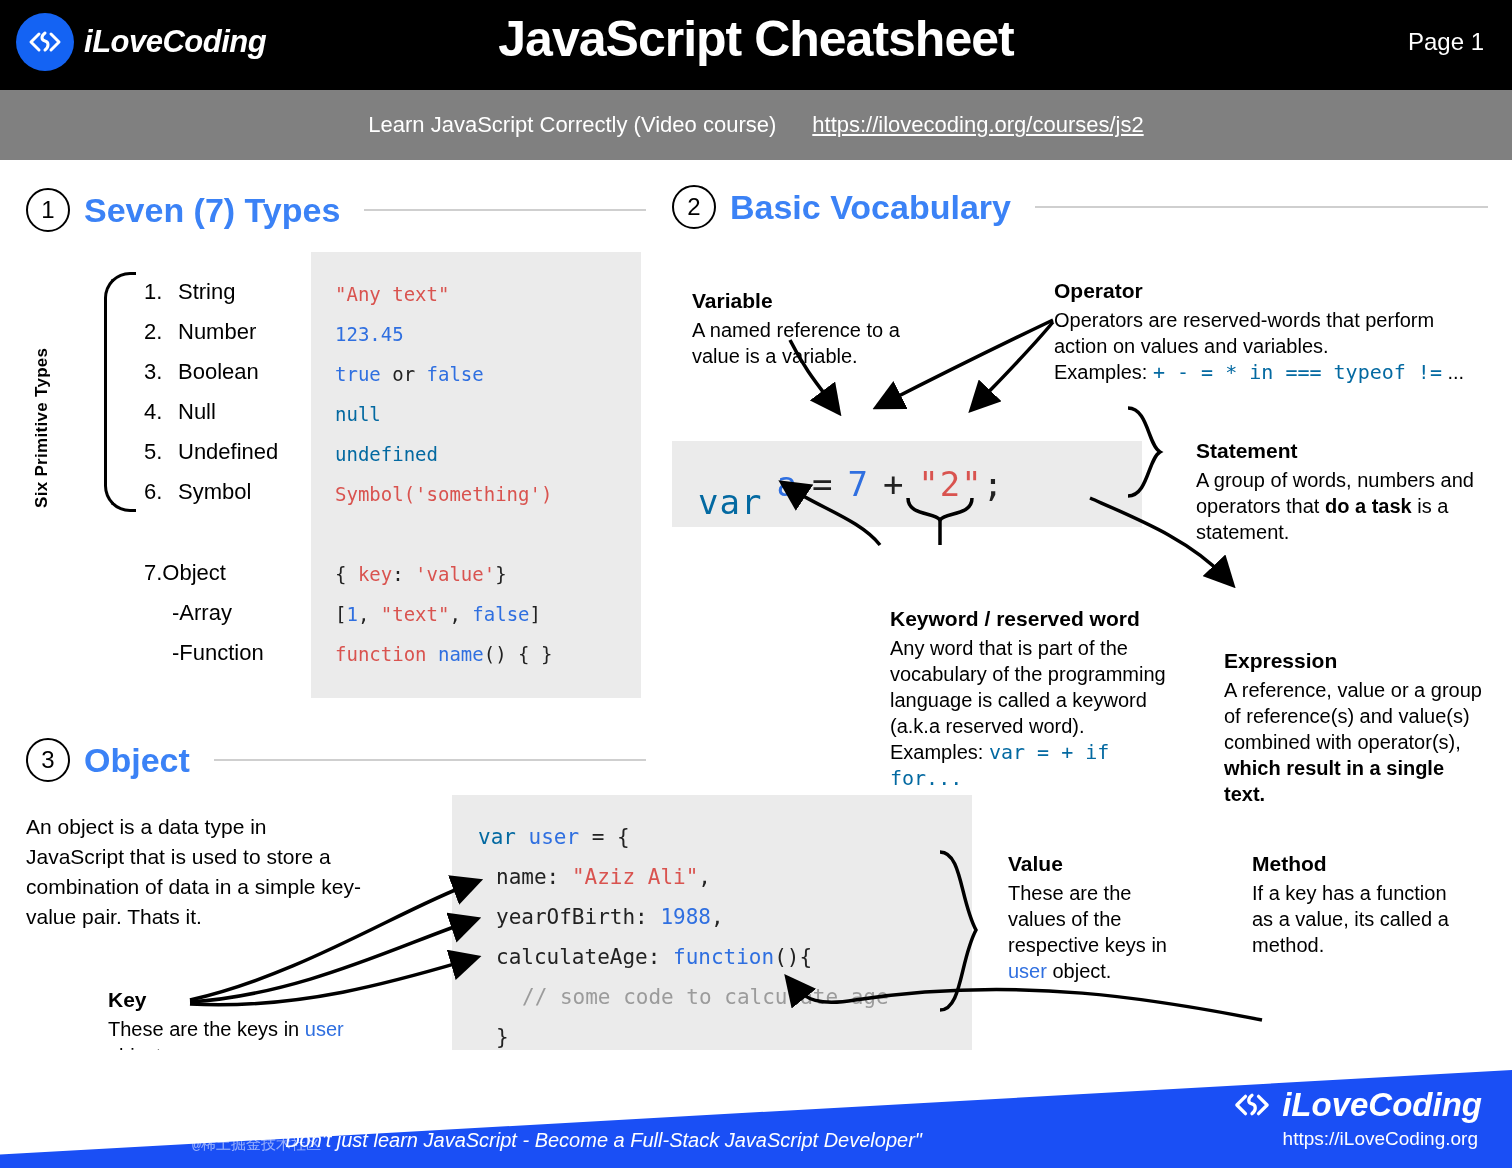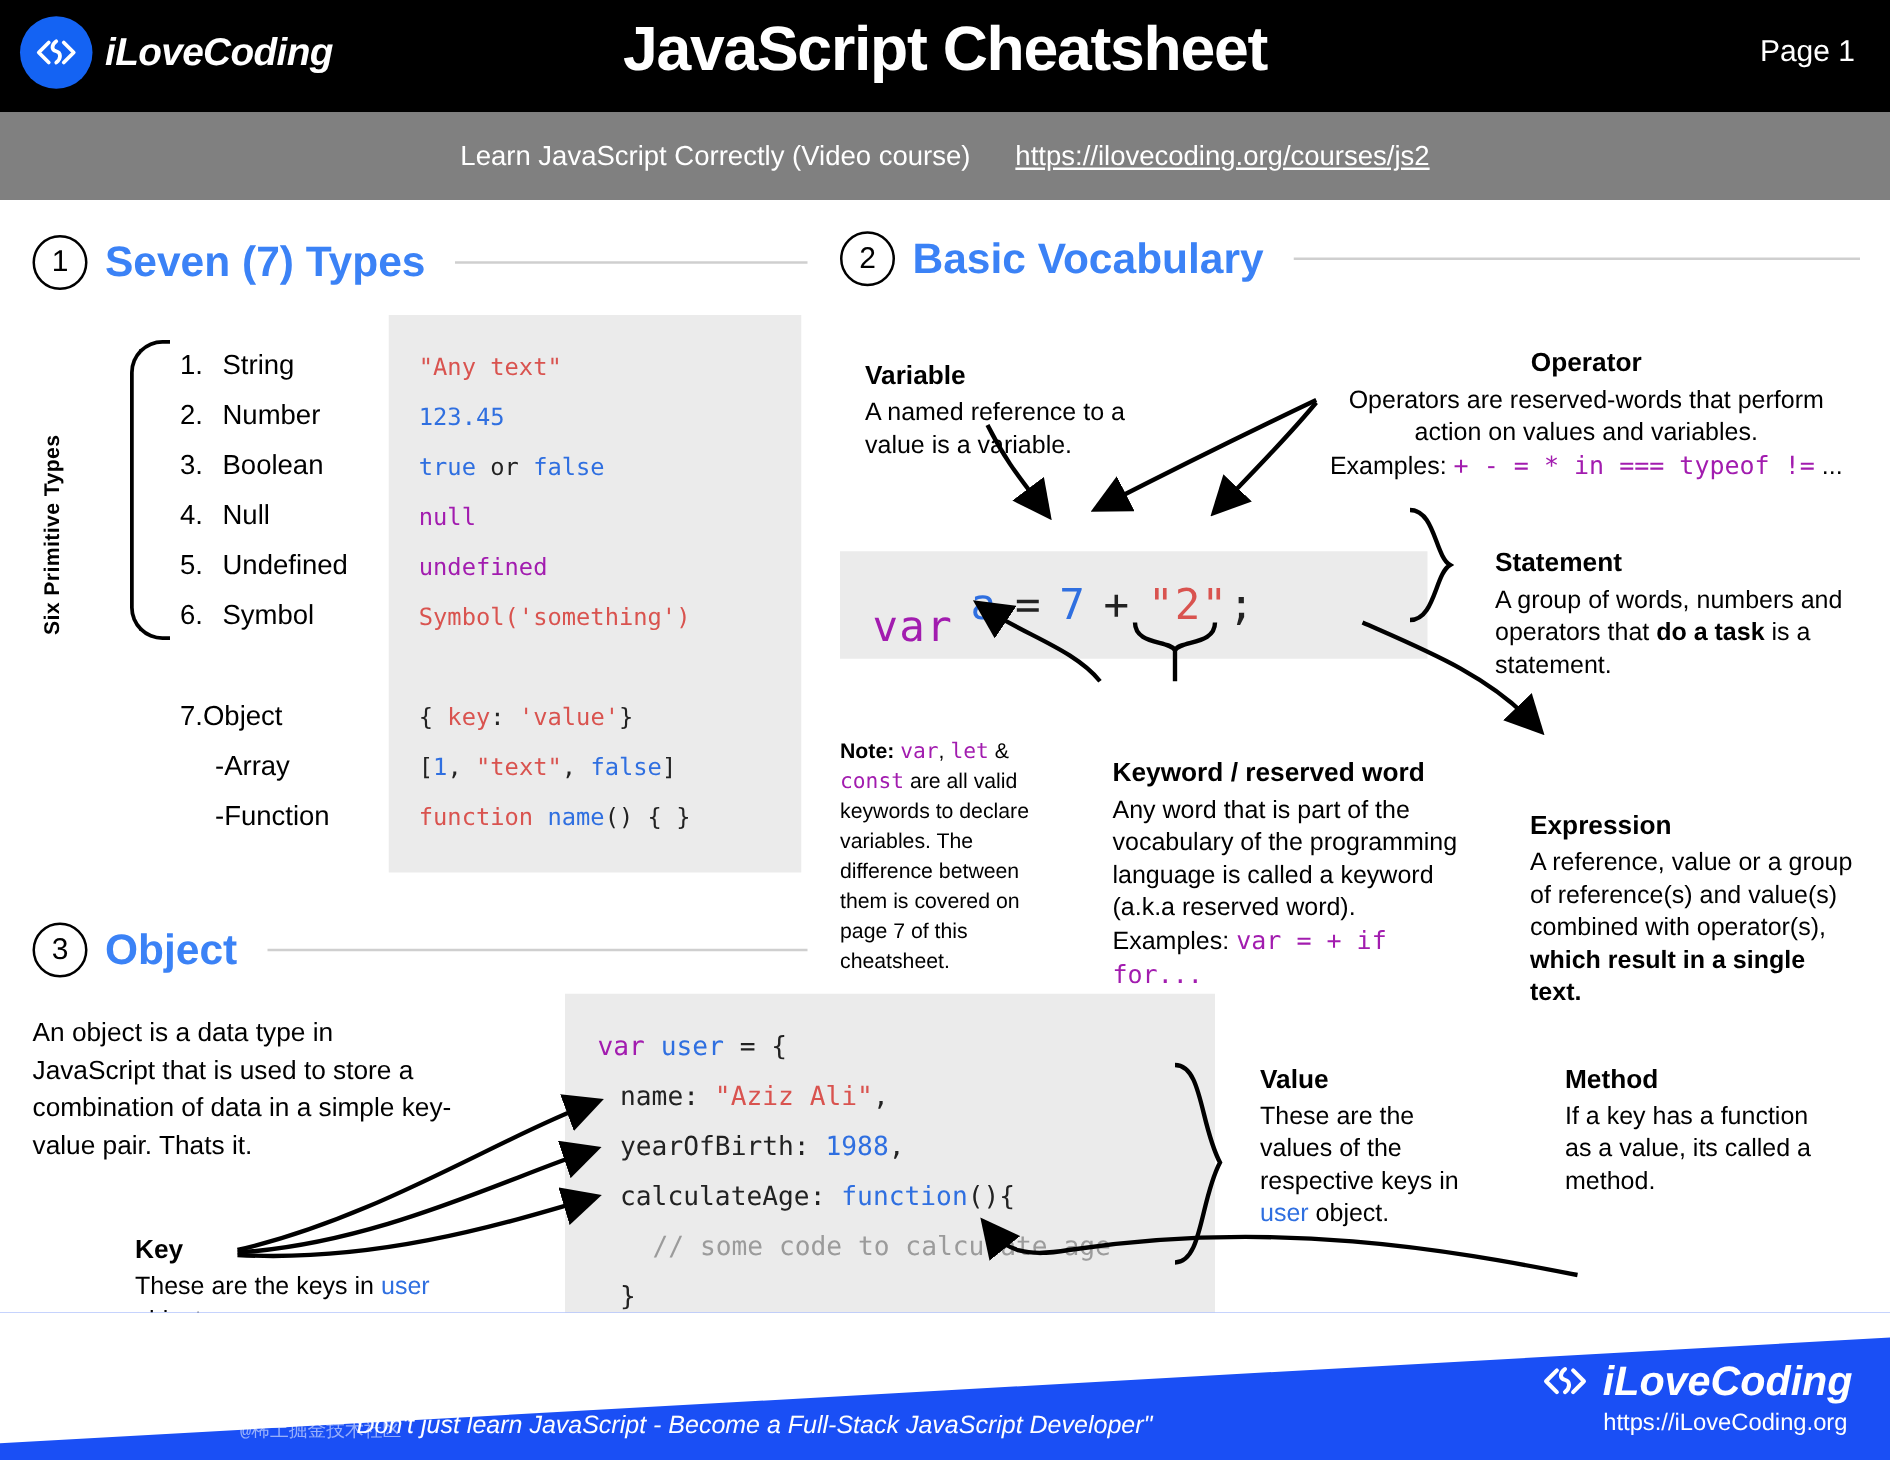--- a/index.html
+++ b/index.html
@@ -69,33 +69,33 @@
   .types-obj { position: absolute; left: 118px; top: 295px; font-size: 22px; line-height: 40px; }
   .types-obj .sub { padding-left: 28px; }
 
   .code-box {
     position: absolute; left: 285px; top: -6px; width: 330px; height: 446px;
     background: #ebebeb; padding: 22px 24px;
     font-family: "DejaVu Sans Mono", monospace; font-size: 19px; line-height: 40px;
   }
   .str { color: #d9534f; }
   .num { color: #2f6fe0; }
-  .kw  { color: #a21caf; margin-top: 36px; }
+  .kw  { color: #0369a1; margin-top: 36px; }
   .kw2 { color: #d9534f; }
   .fn  { color: #2f6fe0; }
   .plain { color: #222; }
   .pk { color: #d9534f; }
   .blue { color: #2f6fe0; }
 
   
   #section-vocab { position: absolute; left: 672px; top: 185px; width: 816px; }
   .vocab-body { position: relative; margin-top: 20px; height: 600px; }
 
   .v-variable { position: absolute; left: 20px; top: 40px; width: 250px; }
-  .v-operator { position: absolute; left: 382px; top: 30px; width: 430px; text-align: center; }
+  .v-operator { position: absolute; left: 382px; top: 30px; width: 430px; }
   .blk-title { font-size: 21px; font-weight: bold; margin-bottom: 4px; }
   .blk-text { font-size: 20px; line-height: 26px; }
 
   .code-stmt {
     position: absolute; left: 0px; top: 192px; width: 470px; height: 86px;
     background: #ebebeb; display: flex; align-items: center; padding-left: 26px;
     font-family: "DejaVu Sans Mono", monospace; font-size: 34px; letter-spacing: 1px;
   }
   .code-stmt .sp { display: inline-block; width: 14px; }
 
@@ -260,23 +260,20 @@
           <span class="sp"></span>
         <span class="str">"2"</span>
           <span class="plain">;</span>
       </div>
 
       <div class="v-statement">
         <div class="blk-title">Statement</div>
         <div class="blk-text"><span>A group of words, numbers and operators that </span><b>do a task</b><span> is a statement.</span></div>
       </div>
 
-      <div class="v-note">
-        <b>Note: </b><span class="mono-inline kw">var</span><span>, </span><span class="mono-inline kw">let</span><span> &amp; </span><span class="mono-inline kw">const</span><span> are all valid keywords to declare variables. The difference between them is covered on page 7 of this cheatsheet.</span>
-      </div>
 
       <div class="v-keyword">
         <div class="blk-title">Keyword / reserved word</div>
         <div class="blk-text">Any word that is part of the vocabulary of the programming language is called a keyword (a.k.a reserved word).</div>
         <div class="blk-text"><span>Examples: </span><span class="mono-inline kw">var = + if for...</span></div>
       </div>
 
       <div class="v-expression">
         <div class="blk-title">Expression</div>
         <div class="blk-text"><span>A reference, value or a group of reference(s) and value(s) combined with operator(s), </span><b>which result in a single text.</b></div>

